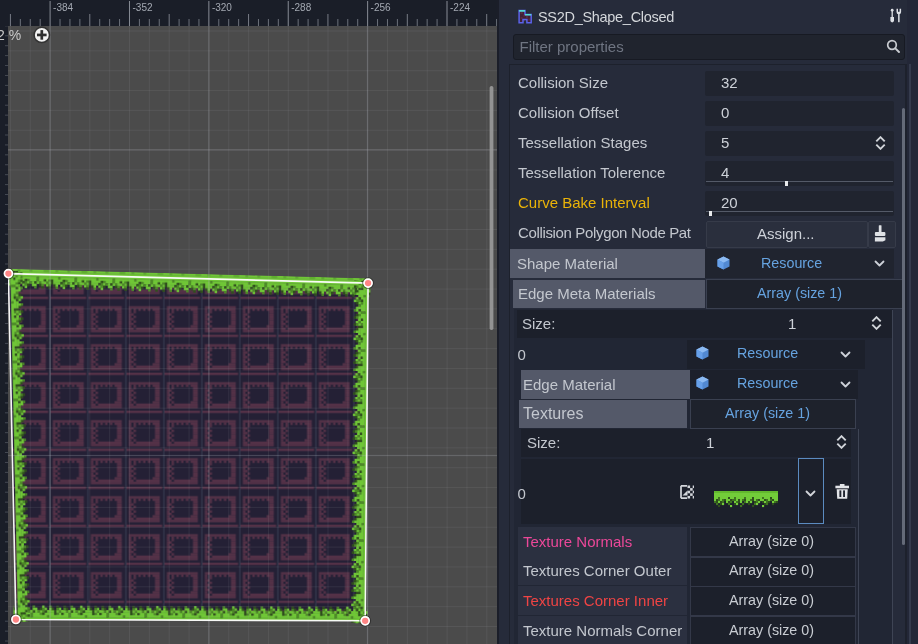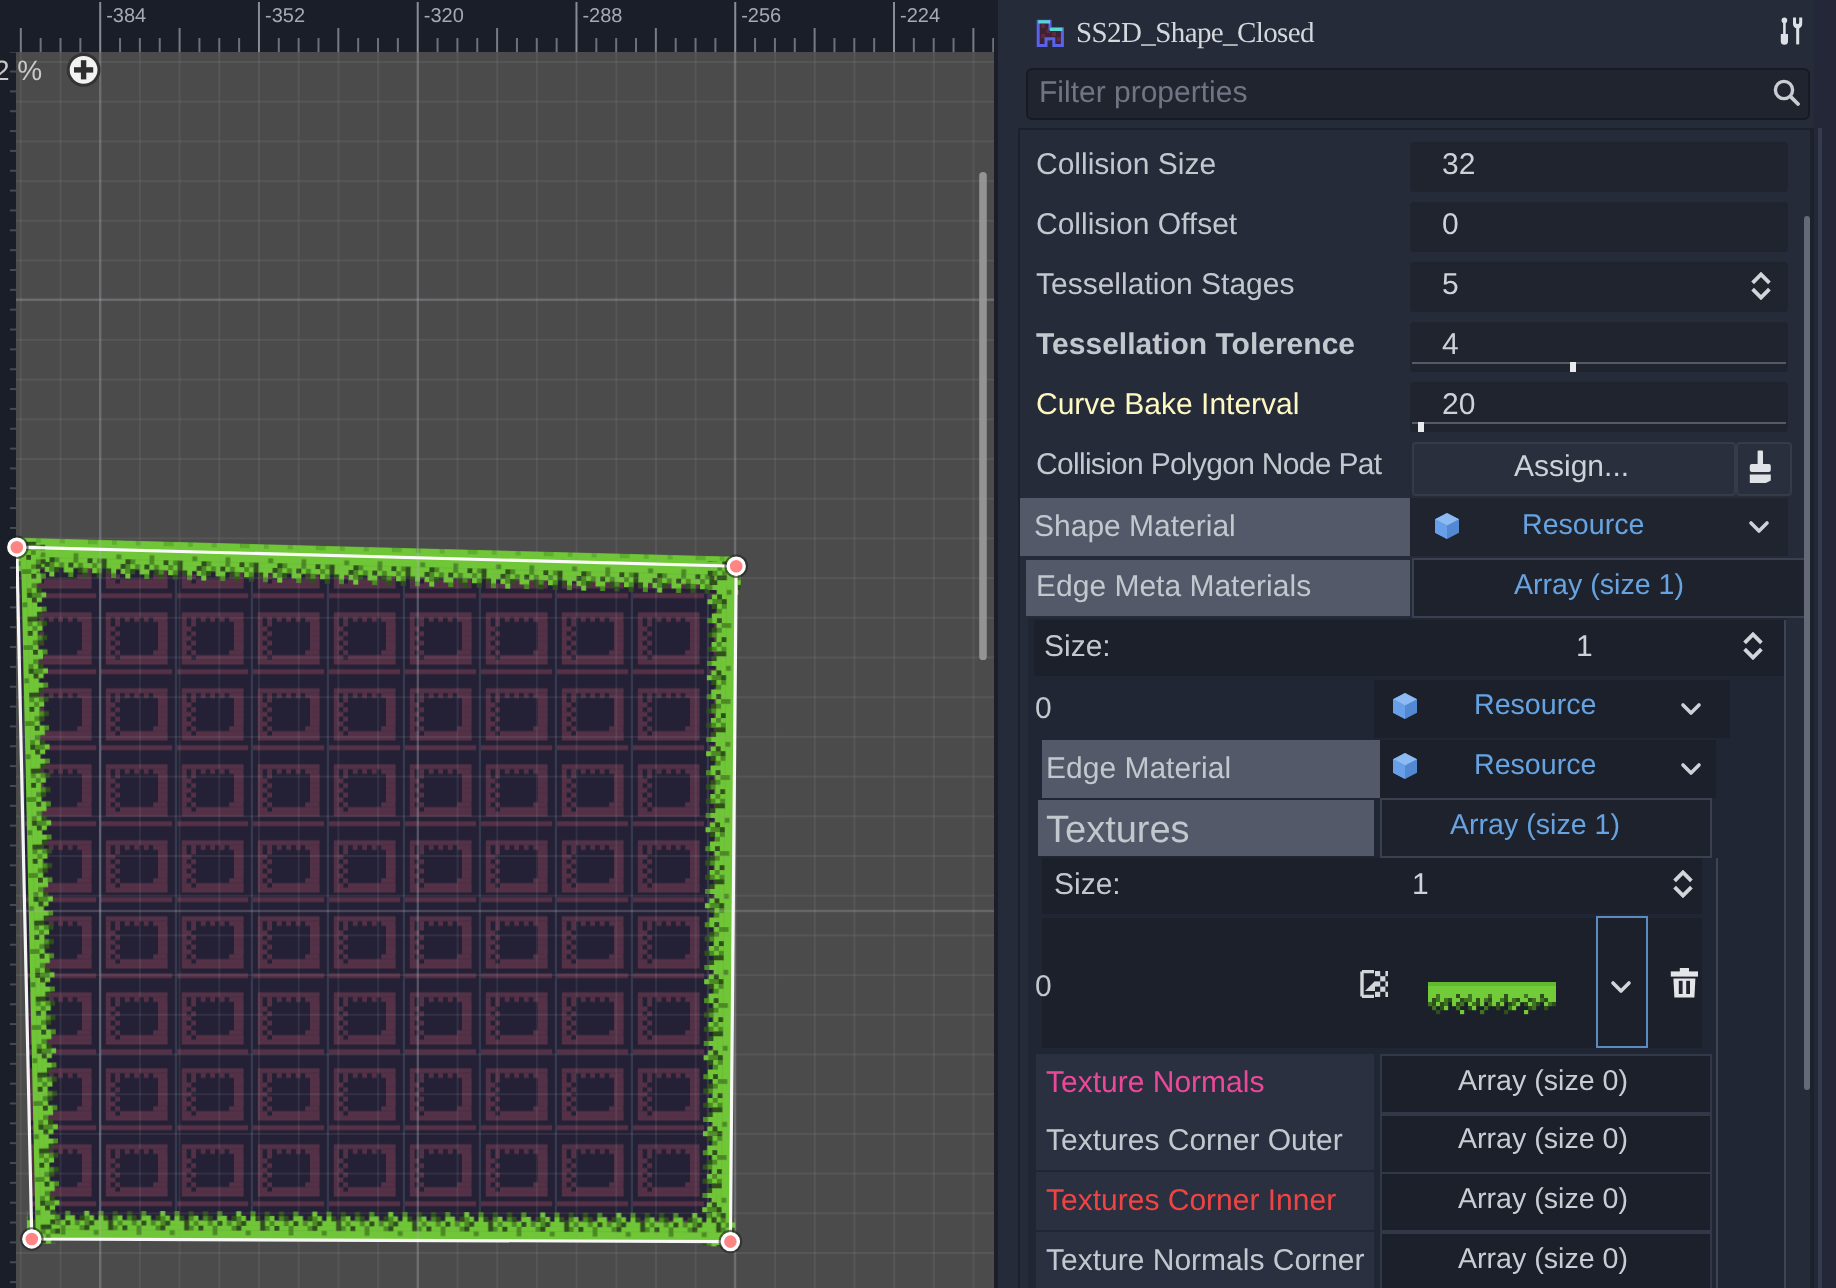--- a/index.html
+++ b/index.html
@@ -307,21 +307,21 @@
     <circle cx="15.9" cy="619.5" r="5.3" fill="none" stroke="#222222" stroke-width="1.2" stroke-opacity="0.6"></circle>
     <circle cx="15.9" cy="619.5" r="4.0" fill="#ff8585" stroke="#ffffff" stroke-width="1.7"></circle>
   </svg>
 <div style="position:absolute;left:497px;top:0;width:2px;height:644px;background:#1b1e29"></div>
 <svg width="14" height="15" viewBox="0 0 14 15" style="position:absolute;left:518px;top:8.5px">
     <path d="M1.1 1.6 h5.9 v3.8 h6.2 v8.4 h-4.3 v-3.4 h-3.9 v3.4 h-3.9 z" fill="#3f2136"></path>
     <path d="M2.6 3 h2 v2 h-2 z M5.2 5.6 h2 v2 h-2 z M2.6 8 h2 v2 h-2 z M8 7 h2 v2 h-2 z M10.4 9.6 h2 v2 h-2 z M5.4 10.4 h1.6 v1.6 h-1.6 z" fill="#5c2b44" opacity="0.9"></path>
     <path d="M1.1 1.6 h5.9 v3.8 h6.2 v8.4 h-4.3 v-3.4 h-3.9 v3.4 h-3.9 z" fill="none" stroke="#5a62e8" stroke-width="1.5"></path>
     <path d="M1.1 1.9 h5.9 M7 5.7 h6.2" stroke="#55d8d4" stroke-width="1.6"></path>
   </svg>
-<div style="position:absolute;left:538px;top:9px;font-size:14.5px;letter-spacing:-0.3px;color:#d4d7db;font-family:Liberation Serif, serif;">SS2D_Shape_Closed</div>
+<div style="position:absolute;left:538px;top:9px;font-size:14.5px;letter-spacing:-0.3px;color:#d4d7db;">SS2D_Shape_Closed</div>
 <svg width="13" height="16" viewBox="0 0 13 16" style="position:absolute;left:889px;top:8px">
     <circle cx="3.2" cy="2.2" r="1.4" fill="#dde0e5"></circle>
     <rect x="2.55" y="2.2" width="1.3" height="7" fill="#dde0e5"></rect>
     <path d="M1.4 9 h3.6 v3.6 a1.8 1.8 0 0 1 -3.6 0 z" fill="#dde0e5"></path>
     <path d="M7.5 0.8 v3.2 a2.3 2.3 0 0 0 4.6 0 v-3.2 h-1.5 v2.4 a0.8 0.8 0 0 1 -1.6 0 v-2.4 z" fill="#dde0e5"></path>
     <rect x="9.1" y="5.6" width="1.5" height="8.6" fill="#dde0e5"></rect>
   </svg>
 <div style="position:absolute;left:513px;top:34px;width:390px;height:24px;background:#20242e;border:1px solid #171a23;border-radius:3px;"></div>
 <div style="position:absolute;left:519.5px;top:38px;font-size:15px;color:#6f7582;">Filter properties</div>
 <svg width="14" height="14" viewBox="0 0 14 14" style="position:absolute;left:886px;top:39px">
@@ -336,26 +336,26 @@
 <div style="position:absolute;left:518px;top:103.5px;font-size:15px;color:#c3c7ce;">Collision Offset</div>
 <div style="position:absolute;left:705px;top:100.5px;width:189px;height:25px;background:#20242f;border-radius:2px;"></div>
 <div style="position:absolute;left:721px;top:103.5px;font-size:15px;color:#cdd1d8;">0</div>
 <div style="position:absolute;left:518px;top:133.5px;font-size:15px;color:#c3c7ce;text-align:center;">Tessellation Stages</div>
 <div style="position:absolute;left:705px;top:130.5px;width:189px;height:25px;background:#20242f;border-radius:2px;"></div>
 <div style="position:absolute;left:721px;top:133.5px;font-size:15px;color:#cdd1d8;">5</div>
 <svg width="11" height="14" viewBox="0 0 11 14" style="position:absolute;left:874.5px;top:135.5px">
     <path d="M1.3 5.4 L5.5 1.2 L9.7 5.4" fill="none" stroke="#d2d5da" stroke-width="1.9" stroke-linejoin="miter"></path>
     <path d="M1.3 8.6 L5.5 12.8 L9.7 8.6" fill="none" stroke="#d2d5da" stroke-width="1.9" stroke-linejoin="miter"></path>
   </svg>
-<div style="position:absolute;left:518px;top:163.5px;font-size:15px;color:#c3c7ce;font-weight:bold;">Tessellation Tolerence</div>
+<div style="position:absolute;left:518px;top:163.5px;font-size:15px;color:#c3c7ce;">Tessellation Tolerence</div>
 <div style="position:absolute;left:705px;top:160.5px;width:189px;height:25px;background:#20242f;border-radius:2px;"></div>
 <div style="position:absolute;left:721px;top:163.5px;font-size:15px;color:#cdd1d8;">4</div>
 <div style="position:absolute;left:706px;top:181px;width:187px;height:1.1px;background:#545a68"></div>
 <div style="position:absolute;left:784.5px;top:181px;width:3px;height:4.5px;background:#e8eaec"></div>
-<div style="position:absolute;left:518px;top:193.5px;font-size:15px;color:#fef9c3;">Curve Bake Interval</div>
+<div style="position:absolute;left:518px;top:193.5px;font-size:15px;color:#eab308;">Curve Bake Interval</div>
 <div style="position:absolute;left:705px;top:190.5px;width:189px;height:25px;background:#20242f;border-radius:2px;"></div>
 <div style="position:absolute;left:721px;top:193.5px;font-size:15px;color:#cdd1d8;">20</div>
 <div style="position:absolute;left:706px;top:211.3px;width:187px;height:1.1px;background:#545a68"></div>
 <div style="position:absolute;left:709px;top:211.3px;width:3px;height:4.5px;background:#e8eaec"></div>
 <div style="position:absolute;left:518px;top:223.5px;width:177px;height:18px;overflow:hidden;white-space:nowrap;letter-spacing:-0.35px;font-size:15px;color:#c3c7ce;">Collision Polygon Node Pat</div>
 <div style="position:absolute;left:706px;top:220.5px;width:160px;height:25px;background:#2a2f3d;border:1px solid #363b49;border-radius:2px;"></div>
 <div style="position:absolute;left:757px;top:224.5px;font-size:15px;color:#cdd1d8;">Assign...</div>
 <div style="position:absolute;left:868px;top:220.5px;width:26px;height:25px;background:#2a2f3d;border:1px solid #363b49;border-radius:2px;"></div>
 <svg width="13" height="17" viewBox="0 0 13 17" style="position:absolute;left:874px;top:225px">
     <rect x="4.8" y="0.3" width="2.7" height="7.2" fill="#dfe2e6" rx="0.5"></rect>
@@ -403,21 +403,21 @@
 <svg width="13" height="14" viewBox="0 0 13 14" style="position:absolute;left:696px;top:376px">
     <polygon points="6.5,0.5 12.5,3.6 12.5,10.4 6.5,13.5 0.5,10.4 0.5,3.6" fill="#5289d2"></polygon>
     <polygon points="6.5,0.5 12.5,3.6 6.5,6.7 0.5,3.6" fill="#8cbaf2"></polygon>
     <polygon points="6.5,6.7 0.5,3.6 0.5,10.4 6.5,13.5" fill="#67a0e9"></polygon>
   </svg>
 <div style="position:absolute;left:737px;top:375px;font-size:14.3px;color:#66a3e0;">Resource</div>
 <svg width="11" height="9" viewBox="0 0 11 9" style="position:absolute;left:840px;top:380px">
     <path d="M1.5 2.5 L5.5 6.5 L9.5 2.5" fill="none" stroke="#cdd1d8" stroke-width="1.8" stroke-linecap="round" stroke-linejoin="round"></path>
   </svg>
 <div style="position:absolute;left:518.5px;top:399.5px;width:168px;height:28.5px;background:#545969;"></div>
-<div style="position:absolute;left:523px;top:405px;font-size:19px;color:#c3c7ce;">Textures</div>
+<div style="position:absolute;left:523px;top:405px;font-size:16px;color:#c3c7ce;">Textures</div>
 <div style="position:absolute;left:689.5px;top:399px;width:164px;height:28px;background:#1e222c;border:1px solid #3a4050;"></div>
 <div style="position:absolute;left:725px;top:405px;font-size:14.3px;color:#66a3e0;">Array (size 1)</div>
 <div style="position:absolute;left:521px;top:429px;width:330px;height:28px;background:#1c202b;"></div>
 <div style="position:absolute;left:527px;top:434px;font-size:15px;color:#c3c7ce;">Size:</div>
 <div style="position:absolute;left:706px;top:434px;font-size:15px;color:#cdd1d8;">1</div>
 <svg width="11" height="14" viewBox="0 0 11 14" style="position:absolute;left:836px;top:434.5px">
     <path d="M1.3 5.4 L5.5 1.2 L9.7 5.4" fill="none" stroke="#d2d5da" stroke-width="1.9" stroke-linejoin="miter"></path>
     <path d="M1.3 8.6 L5.5 12.8 L9.7 8.6" fill="none" stroke="#d2d5da" stroke-width="1.9" stroke-linejoin="miter"></path>
   </svg>
 <div style="position:absolute;left:521px;top:458.5px;width:330px;height:65px;background:#1c202b;"></div>

